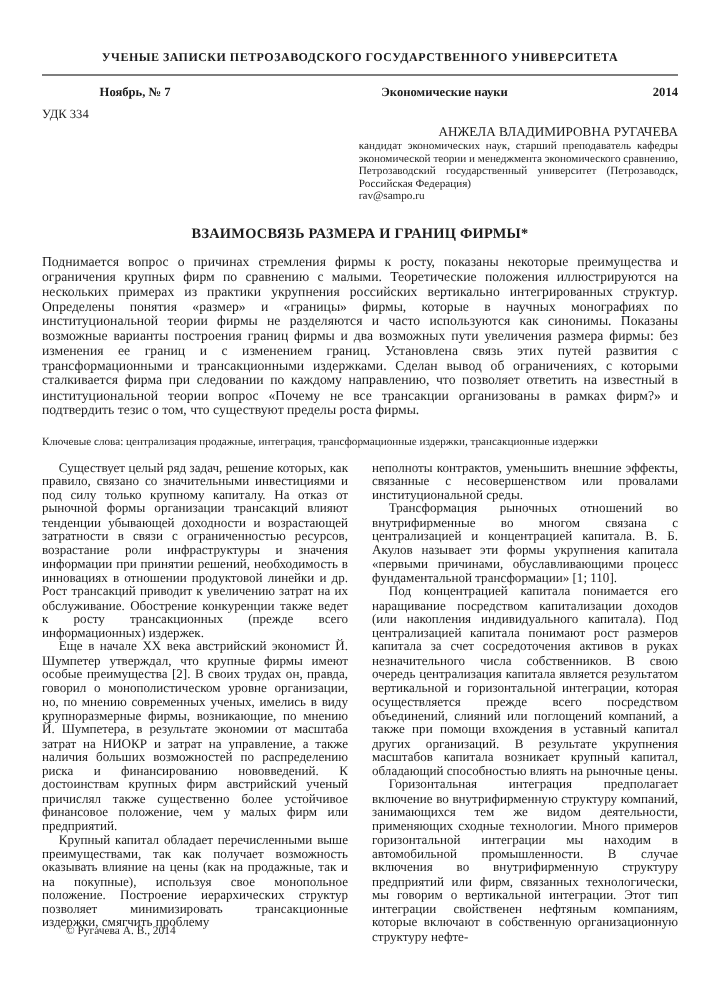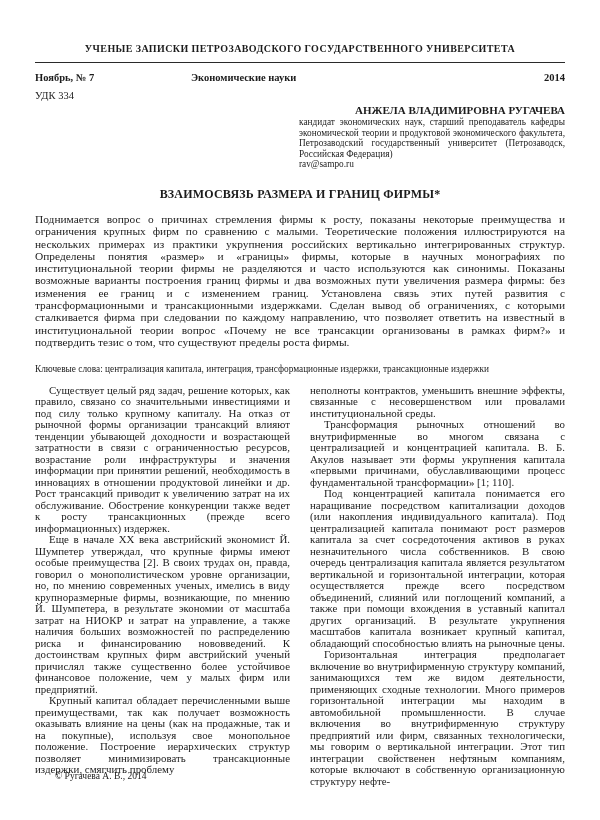--- a/index.html
+++ b/index.html
@@ -28,36 +28,37 @@
   .rule {
     border: none;
     border-top: 1.2px solid #2a2a2a;
     margin: 8px 0 0 0;
   }
   .issue-row {
     display: flex;
     margin-top: 9px;
     font-weight: bold;
     font-size: 10.5px;
+    margin-left: 48px;
   }
   .issue-row .left  { flex: 1; text-align: left; }
-  .issue-row .mid   { flex: 1.4; text-align: left; }
+  .issue-row .mid   { flex: 1.4; text-align: right; }
   .issue-row .right { flex: 1; text-align: right; }
   .udc {
     margin-top: 7px;
     font-size: 10.5px;
   }
   .author-block {
     width: 266px;
     margin-left: auto;
     margin-top: 3px;
   }
   .author-name {
     text-align: right;
-    font-weight: bold;
+    font-weight: normal;
     font-size: 11px;
     white-space: nowrap;
   }
   .author-affiliation {
     margin-top: 1px;
     font-size: 9.3px;
     line-height: 10.6px;
     text-align: justify;
   }
   .author-email {
@@ -117,29 +118,29 @@
   <div class="issue-row">
     <span class="left">Ноябрь, № 7</span>
     <span class="mid">Экономические науки</span>
     <span class="right">2014</span>
   </div>
 
   <div class="udc">УДК 334</div>
 
   <div class="author-block">
     <div class="author-name">АНЖЕЛА ВЛАДИМИРОВНА РУГАЧЕВА</div>
-    <div class="author-affiliation">кандидат экономических наук, старший преподаватель кафедры экономической теории и продуктовой экономического факультета, Петрозаводский государственный университет (Петрозаводск, Российская Федерация)</div>
+    <div class="author-affiliation">кандидат экономических наук, старший преподаватель кафедры экономической теории и менеджмента экономического сравнению, Петрозаводский государственный университет (Петрозаводск, Российская Федерация)</div>
     <div class="author-email">rav@sampo.ru</div>
   </div>
 
   <h1 class="title">ВЗАИМОСВЯЗЬ РАЗМЕРА И ГРАНИЦ ФИРМЫ*</h1>
 
   <p class="abstract">Поднимается вопрос о причинах стремления фирмы к росту, показаны некоторые преимущества и ограничения крупных фирм по сравнению с малыми. Теоретические положения иллюстрируются на нескольких примерах из практики укрупнения российских вертикально интегрированных структур. Определены понятия «размер» и «границы» фирмы, которые в научных монографиях по институциональной теории фирмы не разделяются и часто используются как синонимы. Показаны возможные варианты построения границ фирмы и два возможных пути увеличения размера фирмы: без изменения ее границ и с изменением границ. Установлена связь этих путей развития с трансформационными и трансакционными издержками. Сделан вывод об ограничениях, с которыми сталкивается фирма при следовании по каждому направлению, что позволяет ответить на известный в институциональной теории вопрос «Почему не все трансакции организованы в рамках фирм?» и подтвердить тезис о том, что существуют пределы роста фирмы.</p>
 
-  <p class="keywords">Ключевые слова: централизация капитала, интеграция, трансформационные издержки, трансакционные издержки</p>
+  <p class="keywords">Ключевые слова: централизация продажные, интеграция, трансформационные издержки, трансакционные издержки</p>
 
   <div class="columns">
     <div class="col">
       <p class="indent">Существует целый ряд задач, решение которых, как правило, связано со значительными инвестициями и под силу только крупному капиталу. На отказ от рыночной формы организации трансакций влияют тенденции убывающей доходности и возрастающей затратности в связи с ограниченностью ресурсов, возрастание роли инфраструктуры и значения информации при принятии решений, необходимость в инновациях в отношении продуктовой линейки и др. Рост трансакций приводит к увеличению затрат на их обслуживание. Обострение конкуренции также ведет к росту трансакционных (прежде всего информационных) издержек.</p>
       <p class="indent">Еще в начале XX века австрийский экономист Й. Шумпетер утверждал, что крупные фирмы имеют особые преимущества [2]. В своих трудах он, правда, говорил о монополистическом уровне организации, но, по мнению современных ученых, имелись в виду крупноразмерные фирмы, возникающие, по мнению Й. Шумпетера, в результате экономии от масштаба затрат на НИОКР и затрат на управление, а также наличия больших возможностей по распределению риска и финансированию нововведений. К достоинствам крупных фирм австрийский ученый причислял также существенно более устойчивое финансовое положение, чем у малых фирм или предприятий.</p>
       <p class="indent">Крупный капитал обладает перечисленными выше преимуществами, так как получает возможность оказывать влияние на цены (как на продажные, так и на покупные), используя свое монопольное положение. Построение иерархических структур позволяет минимизировать трансакционные издержки, смягчить проблему</p>
     </div>
     <div class="col">
       <p>неполноты контрактов, уменьшить внешние эффекты, связанные с несовершенством или провалами институциональной среды.</p>
       <p class="indent">Трансформация рыночных отношений во внутрифирменные во многом связана с централизацией и концентрацией капитала. В. Б. Акулов называет эти формы укрупнения капитала «первыми причинами, обуславливающими процесс фундаментальной трансформации» [1; 110].</p>

